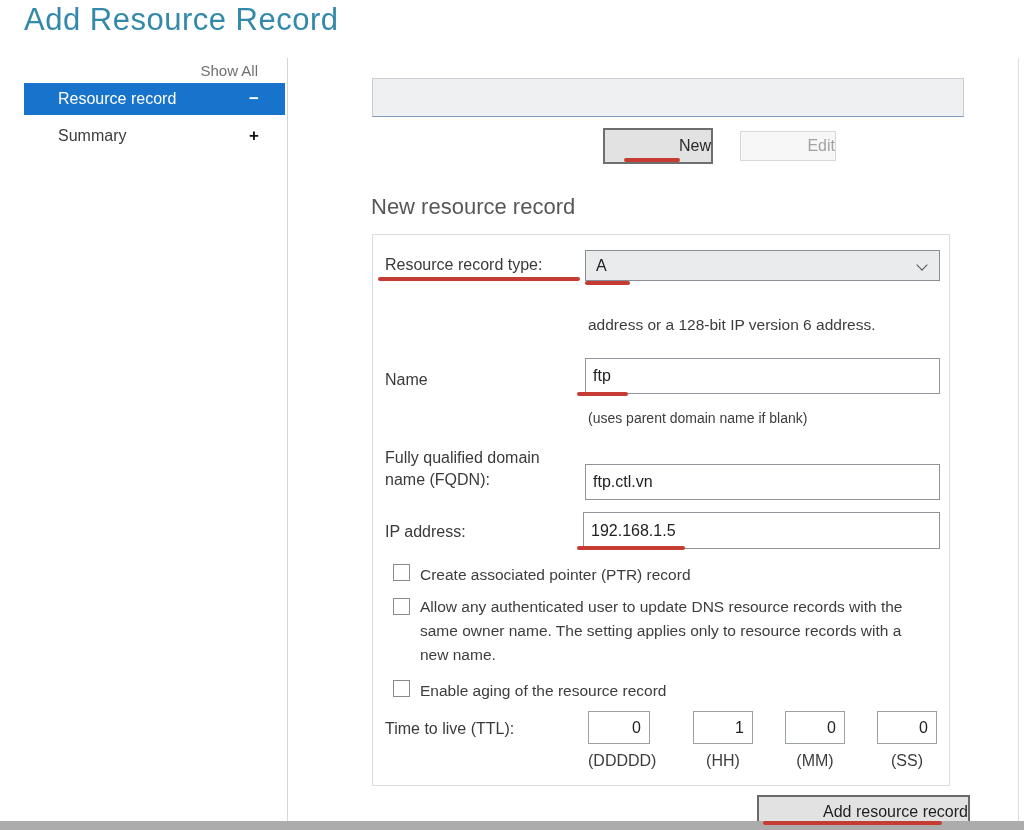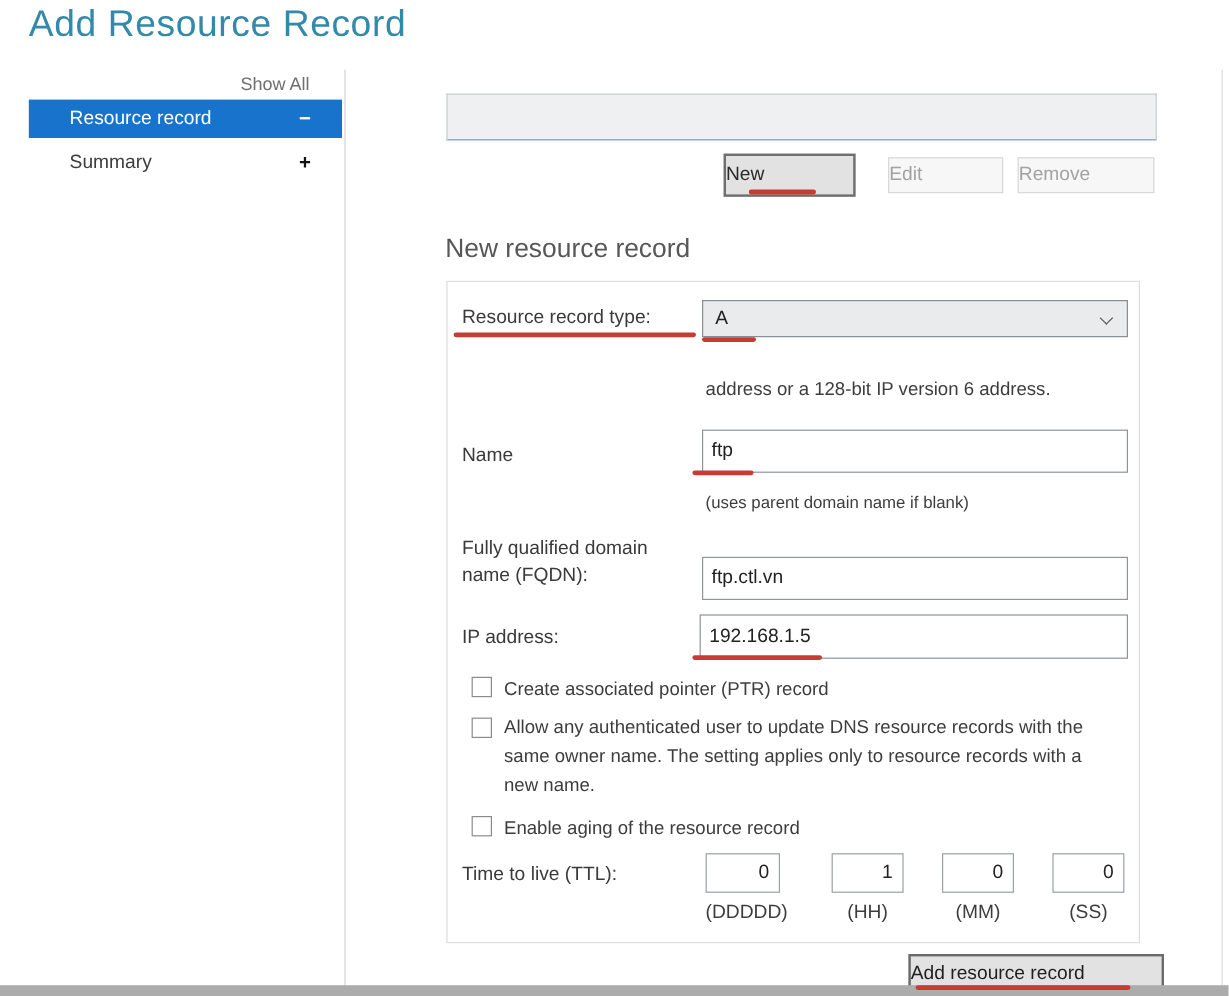--- a/index.html
+++ b/index.html
@@ -14,21 +14,21 @@
   .show-all{left:60px;top:62px;width:198px;text-align:right;font-size:15px;color:#6f6f6f;}
   .nav-item{left:24px;width:261px;height:32px;box-sizing:border-box;padding-left:34px;font-size:16px;line-height:32px;}
   .nav-selected{top:83px;background:#1873cc;color:#ffffff;}
   .nav-plain{top:120px;color:#3c3c3c;}
   .nav-glyph{position:absolute;right:26px;top:0;font-weight:bold;font-size:17px;line-height:32px;}
   .v-divider{left:287px;top:58px;width:1px;height:763px;background:#d5d5d5;}
   .right-edge{left:1018px;top:58px;width:1px;height:763px;background:#dcdcdc;}
   
   .listbox{left:372px;top:78px;width:592px;height:39px;box-sizing:border-box;background:#eef0f2;
            border:1px solid #c9cdd2;border-bottom:1px solid #7f9db9;}
-  .btn{box-sizing:border-box;text-align:left;font-size:16px;}
+  .btn{box-sizing:border-box;text-align:right;font-size:16px;}
   .btn-new{left:603px;top:128px;width:110px;height:36px;border:2px solid #6e6e6e;background:#e2e2e2;color:#2a2a2a;line-height:31px;}
   .btn-dim{border:1px solid #d8d8d8;background:#f7f7f7;color:#a2a2a2;line-height:28px;top:131px;height:30px;}
   .btn-edit{left:740px;width:96px;}
   .btn-remove{left:848px;width:114px;}
   
   .section-heading{left:371px;top:194px;font-size:22px;color:#575757;}
   .panel{left:372px;top:234px;width:576px;height:550px;border:1px solid #dddddd;background:#ffffff;}
   .lbl{font-size:16px;color:#3a3a3a;}
   .help{font-size:15.5px;color:#3d3d3d;}
   
@@ -78,23 +78,20 @@
 
   <div class="abs listbox"></div>
 
   <div class="abs btn btn-new">
     <span>New</span>
     <span class="redline" style="position:absolute;left:19px;top:28px;width:56px;"></span>
   </div>
   <div class="abs btn btn-dim btn-edit">
     <span>Edit</span>
   </div>
-  <div class="abs btn btn-dim btn-remove">
-    <span>Remove</span>
-  </div>
 
   <div class="abs section-heading">New resource record</div>
   <div class="abs panel"></div>
 
   <div class="abs lbl" style="left:385px;top:256px;">Resource record type:</div>
   <div class="abs redline" style="left:378px;top:277px;width:202px;"></div>
   <div class="abs dropdown">
     <span>A</span>
     <span class="chevron"></span>
   </div>

